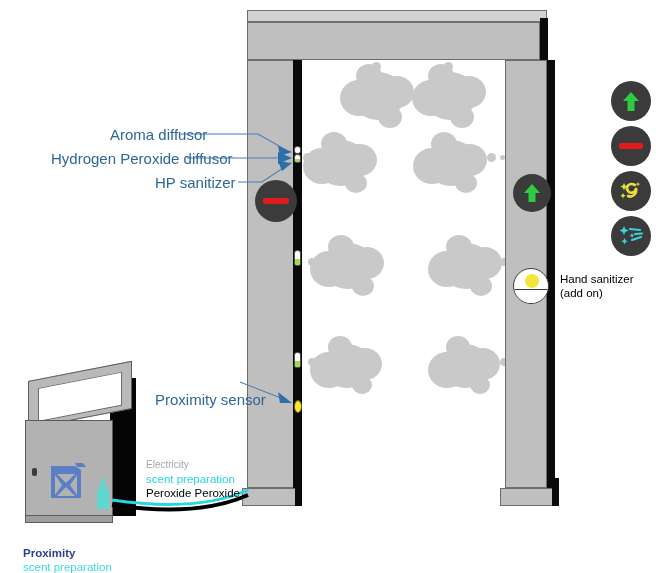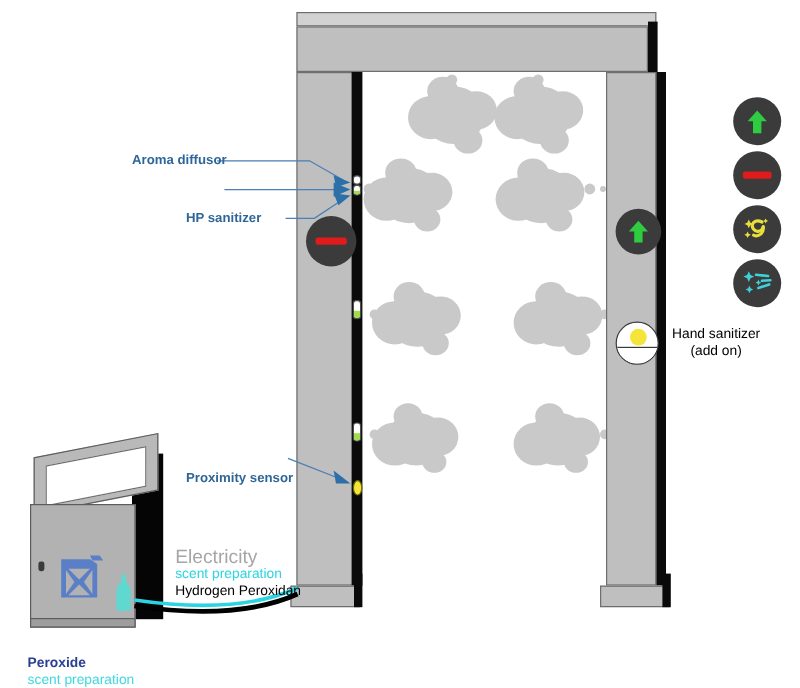--- a/index.html
+++ b/index.html
@@ -14,24 +14,24 @@
   #stage{position:absolute;left:0;top:0;width:667px;height:573px;}
   #stage > *{position:absolute;}
 
   
   .gray-face{background:#bfbfbf;border:1px solid #6e6e6e;box-sizing:border-box;}
   .gray-top{background:#d2d2d2;border:1px solid #6e6e6e;box-sizing:border-box;}
   .dark-side{background:#0a0a0a;}
 
   
   .lbl{
-    font-size:11px;color:#2f6699;white-space:nowrap;line-height:13px;font-weight:bold;
+    font-size:15px;color:#2f6699;white-space:nowrap;line-height:13px;
   }
   .lbl-black{font-size:11.5px;color:#000;white-space:nowrap;line-height:14px;}
-  .lbl-gray{font-size:16px;color:#a6a6a6;white-space:nowrap;line-height:14px;}
+  .lbl-gray{font-size:10px;color:#a6a6a6;white-space:nowrap;line-height:14px;}
   .lbl-cyan{font-size:11.5px;color:#2ad4e0;white-space:nowrap;line-height:14px;}
   .lbl-navy{font-size:11.5px;color:#2a3f8f;white-space:nowrap;line-height:14px;font-weight:bold;}
   .lbl-cyan-b{font-size:11.5px;color:#3fd8df;white-space:nowrap;line-height:14px;}
 
   
   .cloud{
     position:absolute;
     width:56px;height:52px;
     background:#c9c9c9;
     border-radius:50%;
@@ -154,21 +154,21 @@
     <svg width="18" height="20" viewBox="0 0 18 20">
       <polygon points="9,1 17,10 12.5,10 12.5,19 5.5,19 5.5,10 1,10" fill="#2ecc40"></polygon>
     </svg>
   </div>
 
   <div style="left:513px;top:268px;width:36px;height:36px;border-radius:50%;background:#ffffff;border:1px solid #3a3a3a;box-sizing:border-box;overflow:hidden;">
     <div style="position:absolute;left:11px;top:5px;width:14px;height:14px;border-radius:50%;background:#f5e43a;"></div>
     <div style="position:absolute;left:0;bottom:0;width:100%;height:38%;background:#ffffff;border-top:1px solid #3a3a3a;"></div>
   </div>
 
-  <div style="left:560px;top:272px;text-align:center;">
+  <div style="left:560px;top:272px;">
     <div class="lbl-black">Hand sanitizer</div>
     <div class="lbl-black">(add on)</div>
   </div>
 
   <div class="rbtn" style="left:611px;top:81px;width:40px;height:40px;">
     <svg width="18" height="21" viewBox="0 0 18 21">
       <polygon points="9,1 17,10 12.5,10 12.5,20 5.5,20 5.5,10 1,10" fill="#2ecc40"></polygon>
     </svg>
   </div>
 
@@ -206,20 +206,21 @@
     <polygon points="292,158 278,152 278,164" fill="#2d6fa8"></polygon>
 
     <path d="M238 182 L262 182 L286 166" stroke="#4a7fb5" stroke-width="1.1" fill="none"></path>
     <polygon points="292,163 278,161 282,171" fill="#2d6fa8"></polygon>
 
     <path d="M240 382 L286 400" stroke="#4a7fb5" stroke-width="1.1" fill="none"></path>
     <polygon points="292,403 278,392 280,403" fill="#2d6fa8"></polygon>
   </svg>
 
   <div class="lbl" style="left:110px;top:128px;">Aroma diffusor</div>
+  <div class="lbl" style="left:51px;top:152px;">Hydrogen Peroxide diffusor</div>
   <div class="lbl" style="left:155px;top:176px;">HP sanitizer</div>
   <div class="lbl" style="left:155px;top:393px;">Proximity sensor</div>
 
   <div style="left:110px;top:378px;width:26px;height:138px;background:#050505;"></div>
 
   <div style="left:28px;top:381px;width:104px;height:48px;background:#b9b9b9;border:1px solid #5c5c5c;box-sizing:border-box;
               transform:skewY(-11deg);transform-origin:0 0;"></div>
   <div class="screen" style="left:38px;top:388px;width:84px;height:34px;transform:skewY(-11deg);transform-origin:0 0;"></div>
 
   <div style="left:25px;top:420px;width:88px;height:103px;background:#b2b2b2;border:1px solid #5c5c5c;box-sizing:border-box;"></div>
@@ -244,21 +245,21 @@
   <svg width="667" height="573" style="left:0;top:0;pointer-events:none;">
 
     <path d="M112 505 C160 512, 210 512, 248 495" stroke="#000000" stroke-width="4" fill="none"></path>
 
     <path d="M112 500 C160 507, 210 507, 248 490" stroke="#2ad4e0" stroke-width="3" fill="none"></path>
   </svg>
 
   <div style="left:146px;top:458px;">
     <div class="lbl-gray">Electricity</div>
     <div class="lbl-cyan">scent preparation</div>
-    <div class="lbl-black">Hydrogen Peroxidan</div>
+    <div class="lbl-black">Peroxide Peroxide</div>
   </div>
 
   <div style="left:23px;top:546px;">
-    <div class="lbl-navy">Peroxide</div>
+    <div class="lbl-navy">Proximity</div>
     <div class="lbl-cyan-b">scent preparation</div>
   </div>
 
 </div>
 
 </body></html>

